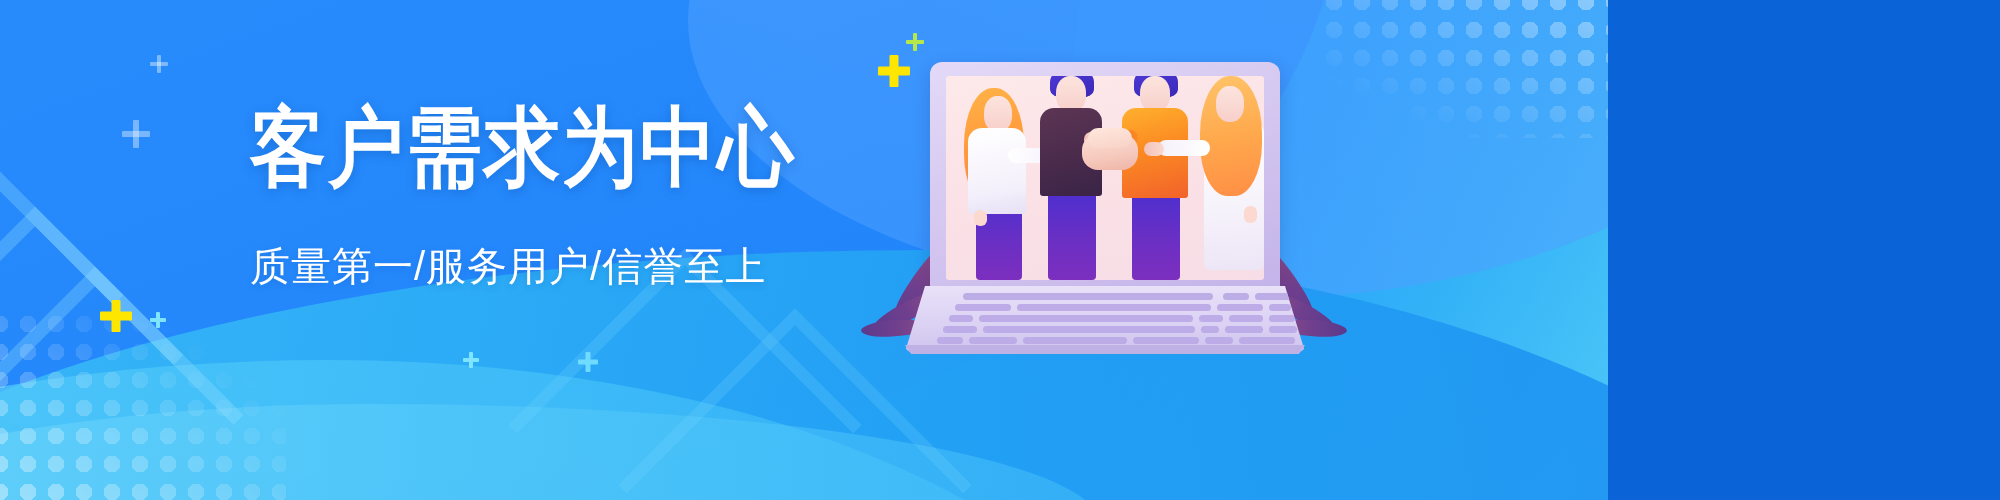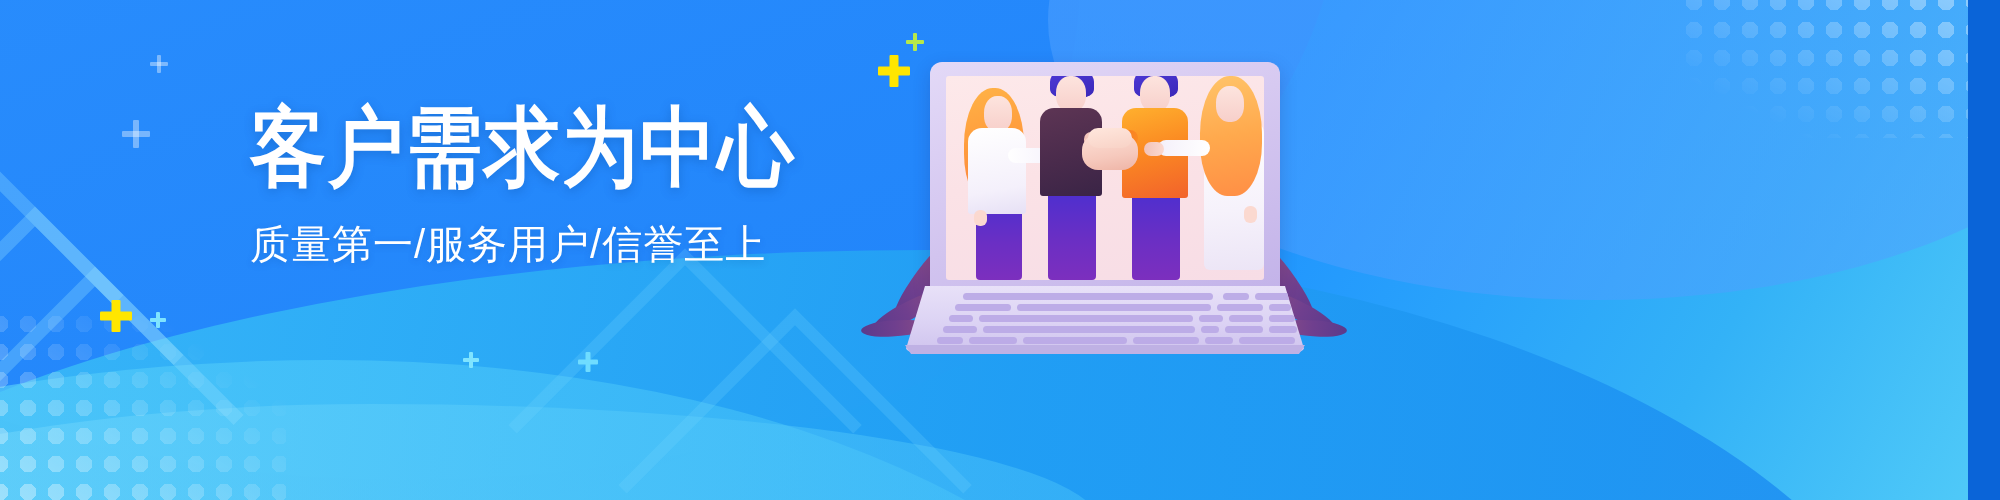--- a/index.html
+++ b/index.html
@@ -1,18 +1,18 @@
 <!DOCTYPE html>
 <html><head>
 <meta charset="utf-8">
 <style>
   html,body{margin:0;padding:0;background:#0a64d8;}
   *{box-sizing:border-box;}
   .banner{
-    position:relative;width:1968px;height:500px;overflow:hidden;
+    position:relative;width:1608px;height:500px;overflow:hidden;
     font-family:"Liberation Sans","DejaVu Sans",sans-serif;
     background:linear-gradient(120deg,#0c6ae6 0%,#1282f5 35%,#1f93ff 60%,#33b2f7 85%,#4fc9f8 100%);
   }
   .layer{position:absolute;inset:0;}
 
   
   .wave-deep{
     position:absolute;left:-420px;top:-560px;width:1500px;height:1080px;
     border-radius:50%;
     background:linear-gradient(150deg,#0a5fdc 0%,#0a63e2 50%,#0f6fe8 100%);
@@ -100,21 +100,21 @@
 
   
   .text-block{position:absolute;left:250px;top:104px;width:560px;}
   .headline{
     font-size:76px;line-height:1;font-weight:700;color:#ffffff;
     letter-spacing:2px;white-space:nowrap;
     text-shadow:0 3px 10px rgba(4,60,140,.28);
     transform:scaleY(1.14);transform-origin:left top;
   }
   .subline{
-    margin-top:44px;font-size:40px;line-height:1;font-weight:400;color:#ffffff;
+    margin-top:66px;font-size:40px;line-height:1;font-weight:400;color:#ffffff;
     letter-spacing:1px;white-space:nowrap;
     text-shadow:0 2px 7px rgba(4,60,140,.22);
   }
 
   
   .laptop{position:absolute;left:905px;top:62px;width:400px;height:290px;}
   .lid{
     position:absolute;left:25px;top:0;width:350px;height:228px;
     background:linear-gradient(160deg,#e3d9f7 0%,#d2c4ef 55%,#c3b3e9 100%);
     border-radius:12px 12px 4px 4px;

